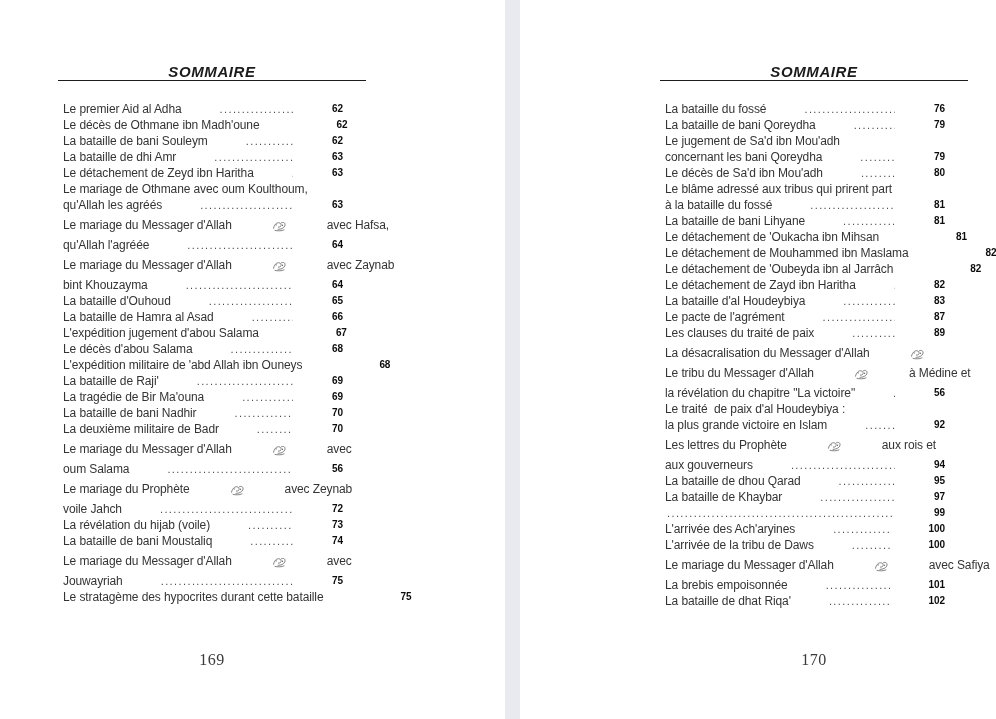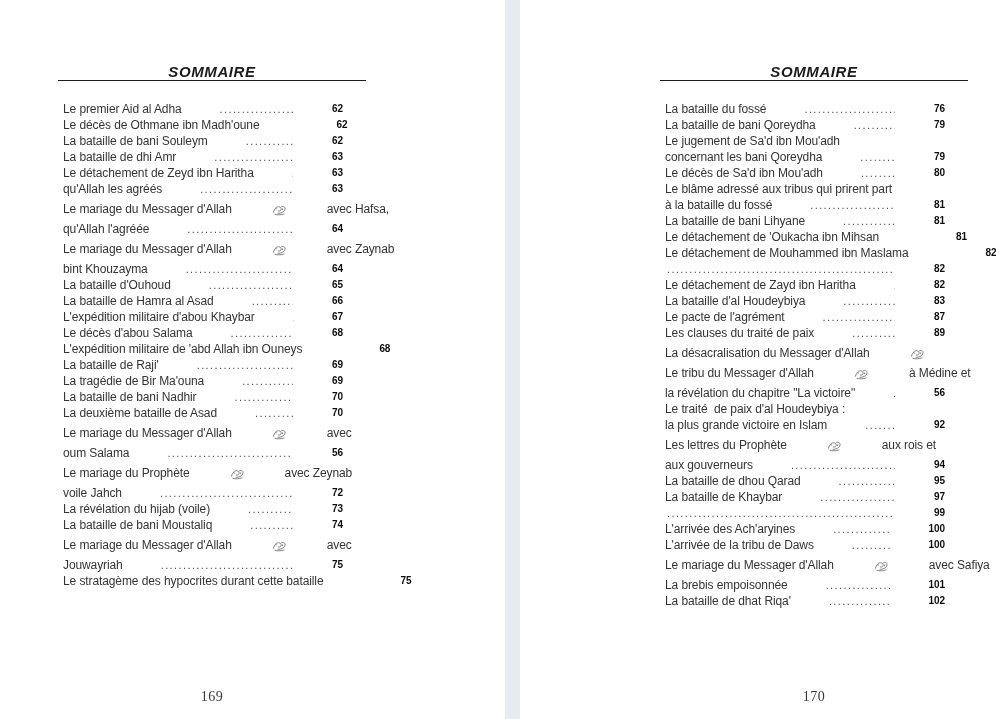--- a/index.html
+++ b/index.html
@@ -87,24 +87,23 @@
     position: relative;
     top: 1px;
   }
   .folio {
     position: absolute;
     top: 586px;      
     left: 0;
     width: 308px;
     text-align: center;
     font-family: "Liberation Serif", serif;
-    font-size: 14px;
+    font-size: 16px;
     color: #3a3a3a;
     letter-spacing: 0.5px;
-    margin-top: 38px;
   }
 </style>
 </head>
 <body>
 
 <div class="screen">
 
   <div class="gutter"></div>
 
   <div class="page-content left">
@@ -130,20 +129,23 @@
           <span class="txt">La bataille de dhi Amr</span>
           <span class="dots">................................................................................................................................................................</span>
           <span class="num">63</span>
         </div>
         <div class="row">
           <span class="txt">Le détachement de Zeyd ibn Haritha</span>
           <span class="dots">................................................................................................................................................................</span>
           <span class="num">63</span>
         </div>
         <div class="row">
+          <span class="txt">Le mariage de Othmane avec oum Koulthoum,</span>
+        </div>
+        <div class="row">
           <span class="txt">qu'Allah les agréés</span>
           <span class="dots">................................................................................................................................................................</span>
           <span class="num">63</span>
         </div>
         <div class="row sp">
           <span class="txt">Le mariage du Messager d'Allah</span>
           <span class="pbuh">
     <svg viewBox="0 0 20 16" width="15" height="12" aria-hidden="true">
       <g fill="none" stroke="#6b6b6b" stroke-width="1.1" stroke-linecap="round">
         <path d="M2,11 C3,5 8,2 11,4.5 C13.5,6.5 12,10 8.5,9.5"></path>
@@ -185,21 +187,21 @@
           <span class="txt">La bataille d'Ouhoud</span>
           <span class="dots">................................................................................................................................................................</span>
           <span class="num">65</span>
         </div>
         <div class="row">
           <span class="txt">La bataille de Hamra al Asad</span>
           <span class="dots">................................................................................................................................................................</span>
           <span class="num">66</span>
         </div>
         <div class="row">
-          <span class="txt">L'expédition militaire d'abou Khaybar</span>
+          <span class="txt">L'expédition jugement d'abou Salama</span>
           <span class="dots">................................................................................................................................................................</span>
           <span class="num">67</span>
         </div>
         <div class="row">
           <span class="txt">Le décès d'abou Salama</span>
           <span class="dots">................................................................................................................................................................</span>
           <span class="num">68</span>
         </div>
         <div class="row">
           <span class="txt">L'expédition militaire de 'abd Allah ibn Ouneys</span>
@@ -215,21 +217,21 @@
           <span class="txt">La tragédie de Bir Ma'ouna</span>
           <span class="dots">................................................................................................................................................................</span>
           <span class="num">69</span>
         </div>
         <div class="row">
           <span class="txt">La bataille de bani Nadhir</span>
           <span class="dots">................................................................................................................................................................</span>
           <span class="num">70</span>
         </div>
         <div class="row">
-          <span class="txt">La deuxième bataille de Asad</span>
+          <span class="txt">La deuxième militaire de Badr</span>
           <span class="dots">................................................................................................................................................................</span>
           <span class="num">70</span>
         </div>
         <div class="row sp">
           <span class="txt">Le mariage du Messager d'Allah</span>
           <span class="pbuh">
     <svg viewBox="0 0 20 16" width="15" height="12" aria-hidden="true">
       <g fill="none" stroke="#6b6b6b" stroke-width="1.1" stroke-linecap="round">
         <path d="M2,11 C3,5 8,2 11,4.5 C13.5,6.5 12,10 8.5,9.5"></path>
         <path d="M12,4 C15.5,1.5 18.5,4.5 17,8 C15.8,10.8 12,12.5 8,12.5"></path>
@@ -349,20 +351,21 @@
           <span class="txt">Le détachement de 'Oukacha ibn Mihsan</span>
           <span class="dots">................................................................................................................................................................</span>
           <span class="num">81</span>
         </div>
         <div class="row">
           <span class="txt">Le détachement de Mouhammed ibn Maslama</span>
           <span class="dots">................................................................................................................................................................</span>
           <span class="num">82</span>
         </div>
         <div class="row">
+          <span class="txt">Le détachement de 'Oubeyda ibn al Jarrâch</span>
           <span class="dots">................................................................................................................................................................</span>
           <span class="num">82</span>
         </div>
         <div class="row">
           <span class="txt">Le détachement de Zayd ibn Haritha</span>
           <span class="dots">................................................................................................................................................................</span>
           <span class="num">82</span>
         </div>
         <div class="row">
           <span class="txt">La bataille d'al Houdeybiya</span>

